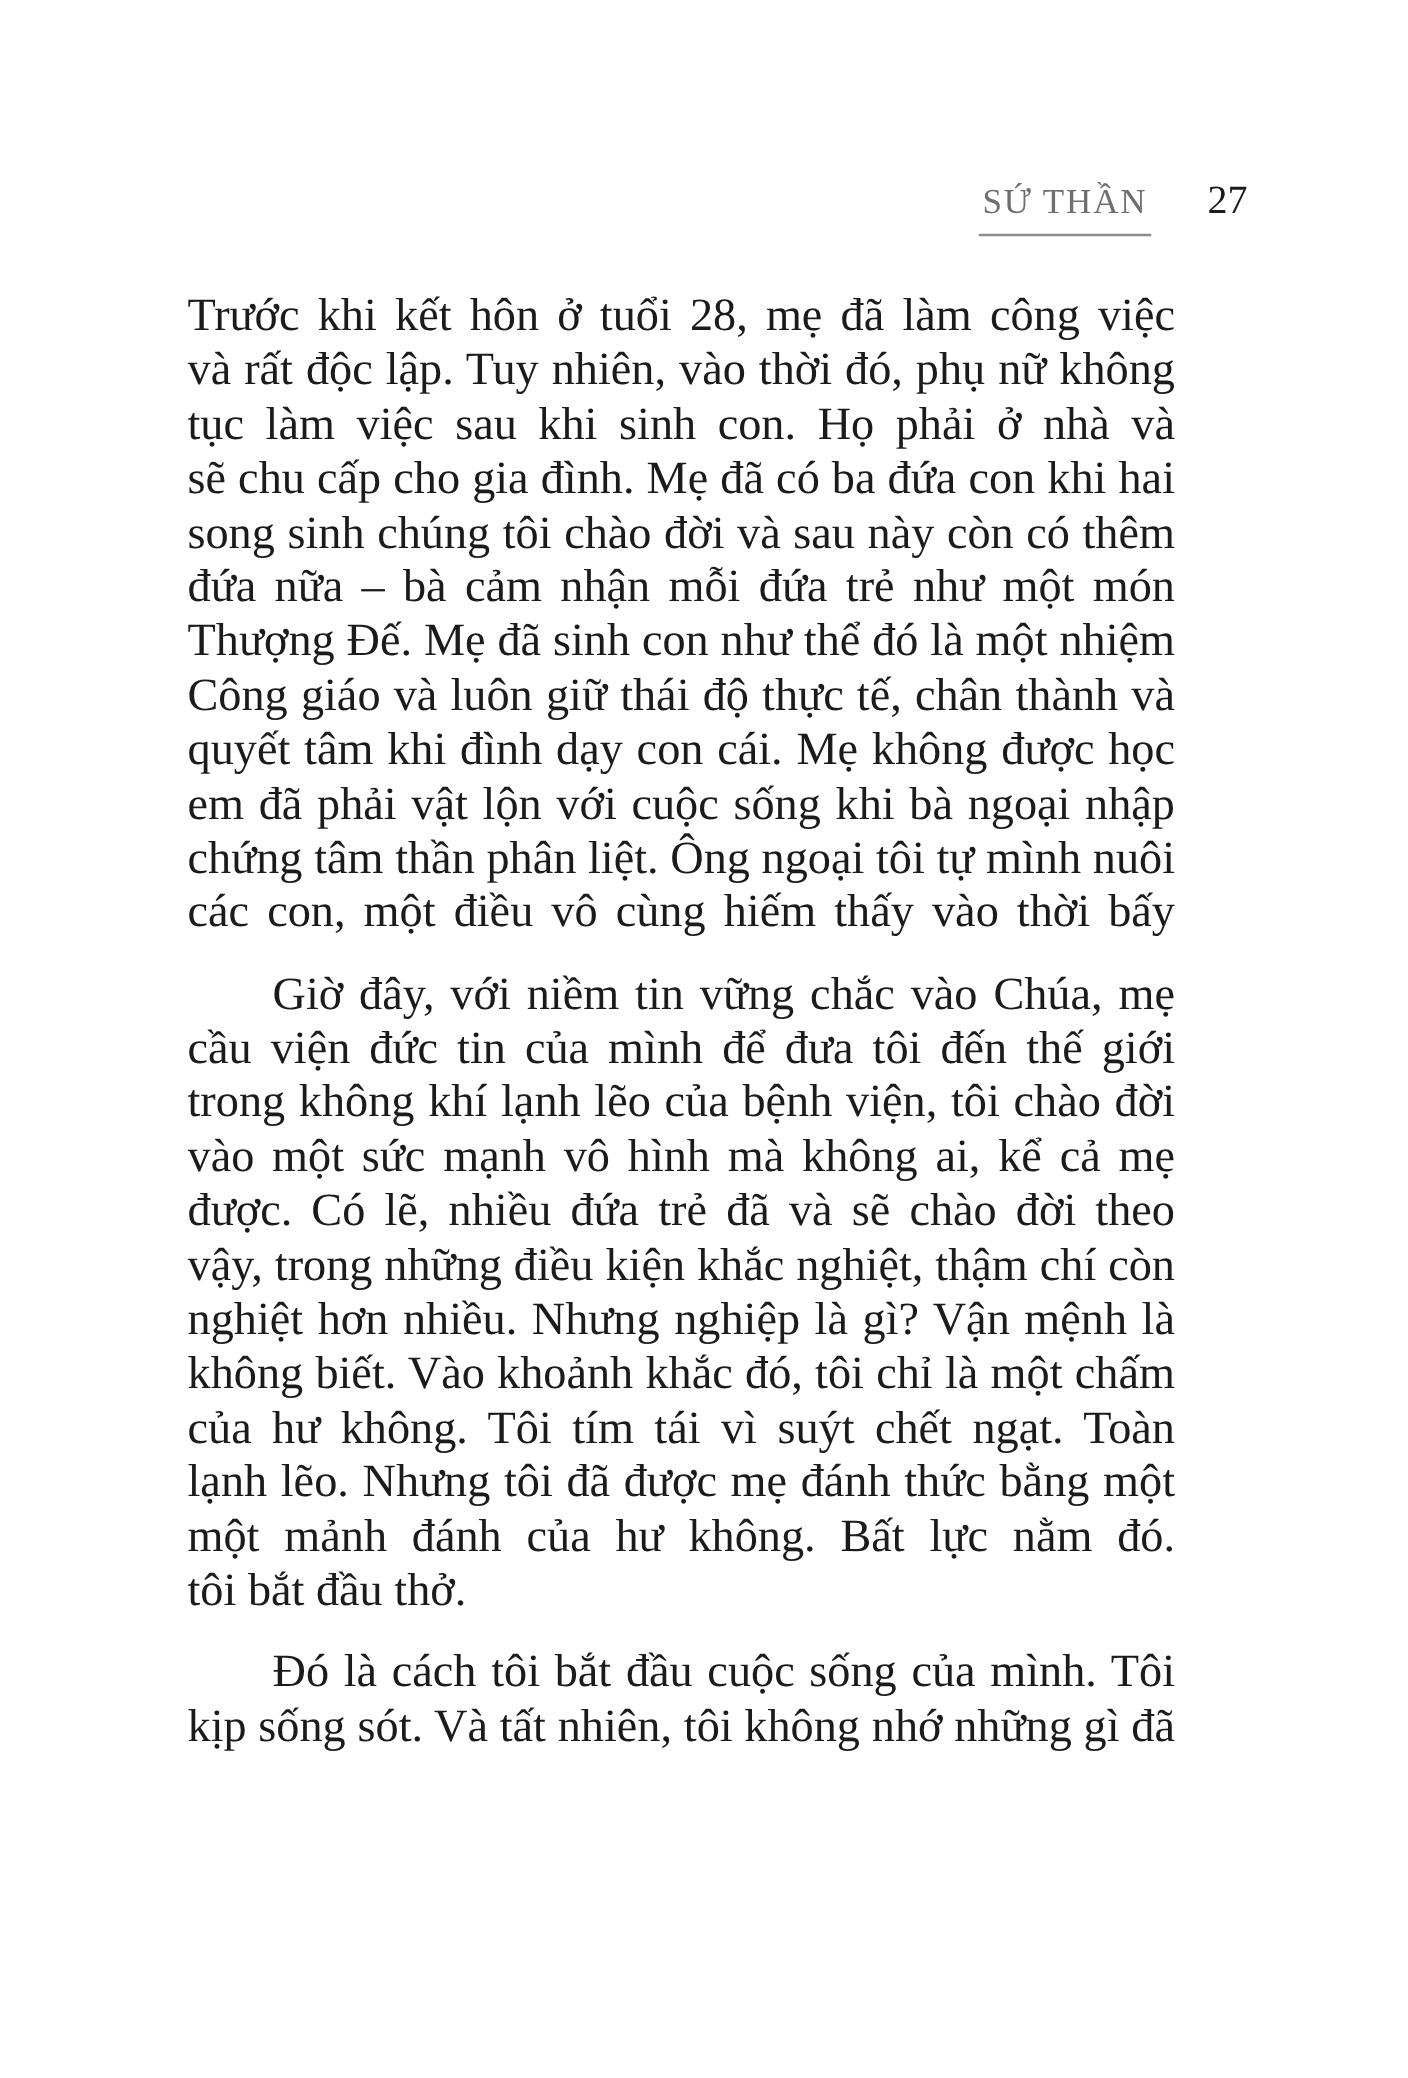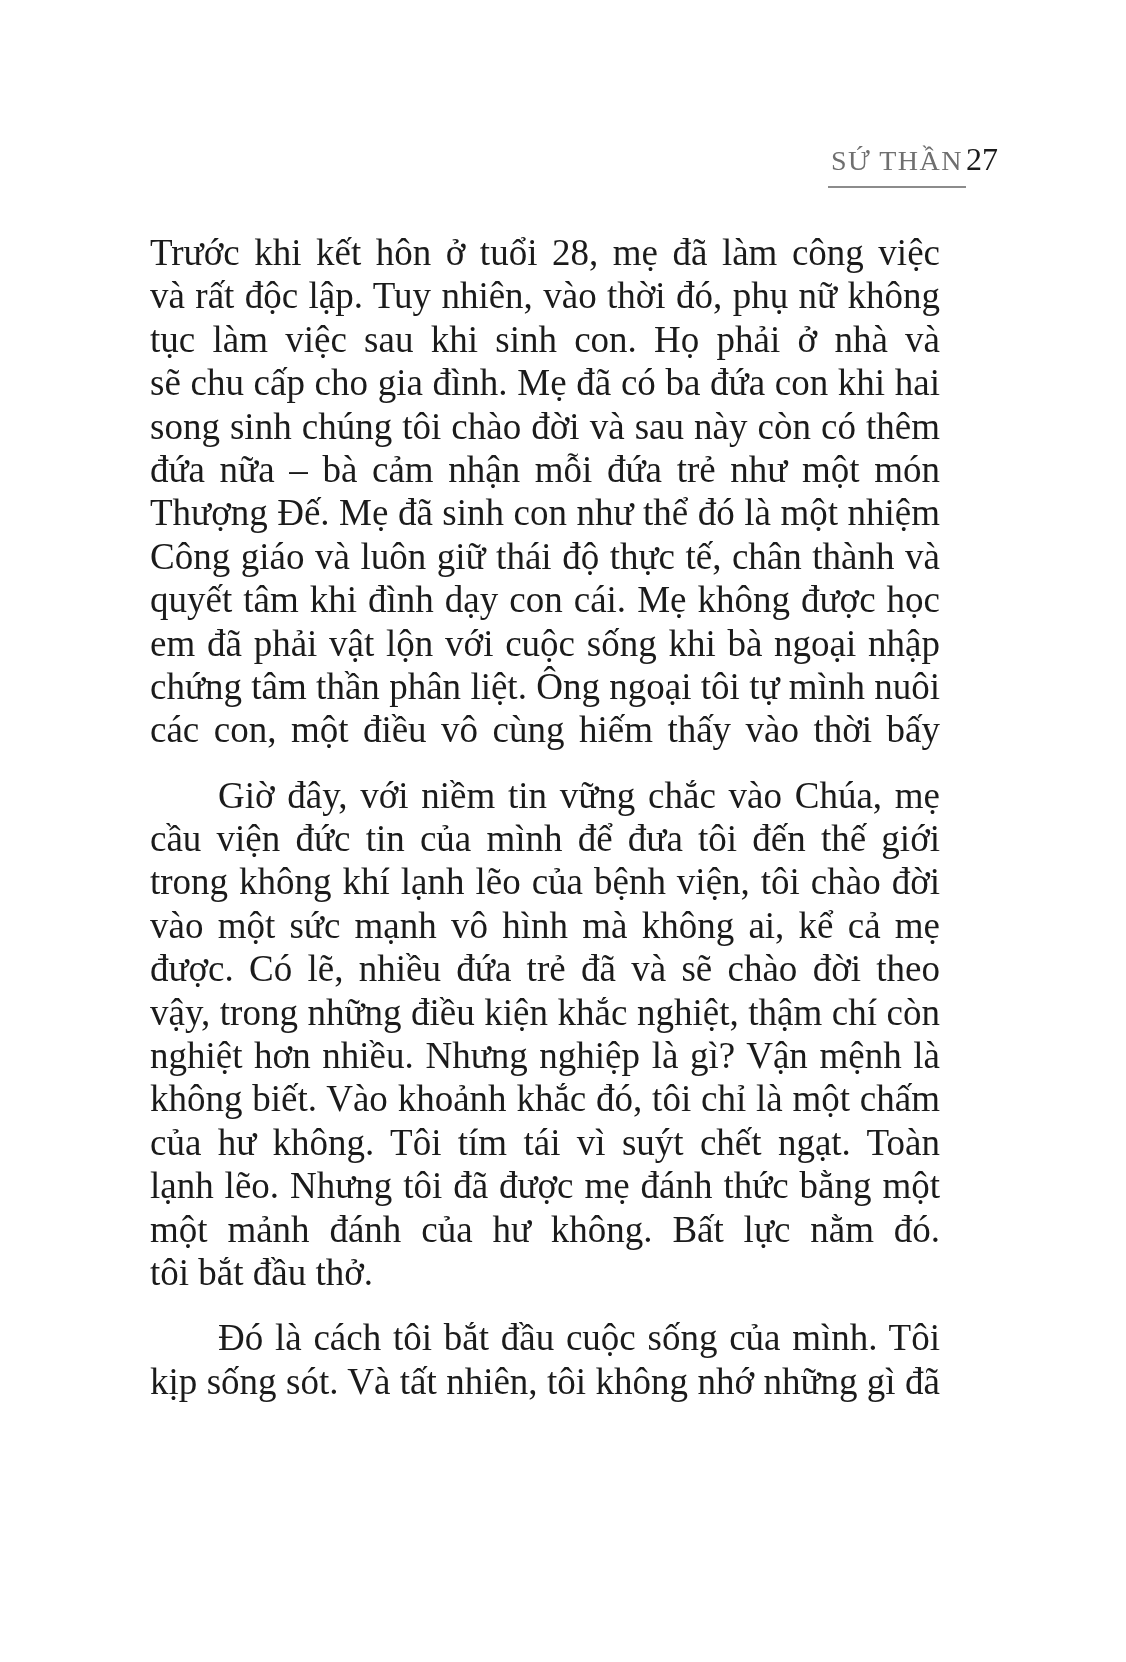--- a/index.html
+++ b/index.html
@@ -19,32 +19,34 @@
     font-family:"Liberation Serif","DejaVu Serif",serif;
     color:var(--text);
     overflow:hidden;
   }
   .page-header{
     position:absolute;
     top:141px;
     right:128px;
     display:flex;
     align-items:baseline;
+    column-gap:25px;
   }
   .running-title{
     font-size:28px;
     letter-spacing:1.5px;
     color:var(--header-text);
     padding:0 3px 9px 3px;
     border-bottom:2px solid var(--header-underline);
     white-space:nowrap;
   }
   .page-number{
     font-size:32px;
     color:var(--page-number);
+    margin-left:20px;
   }
   .page-body{
     position:absolute;
     left:150px;
     top:231px;
     width:790px;
   }
   .paragraph{margin:0 0 21px 0;}
   .text-line{
     font-size:37px;

